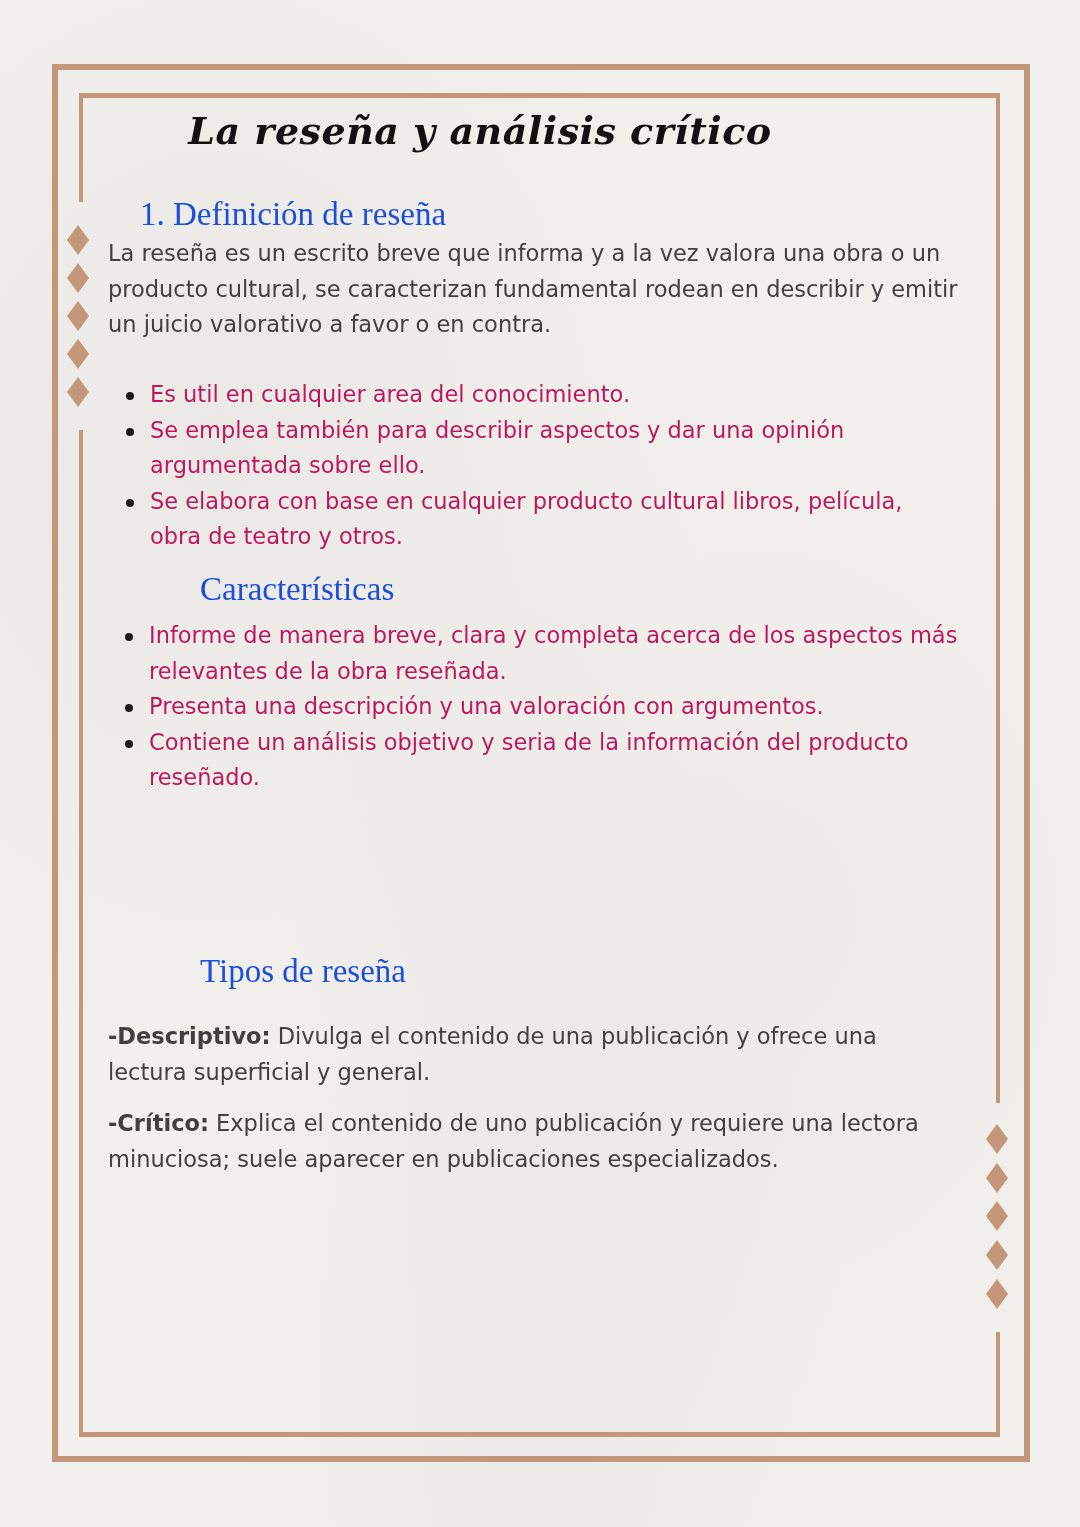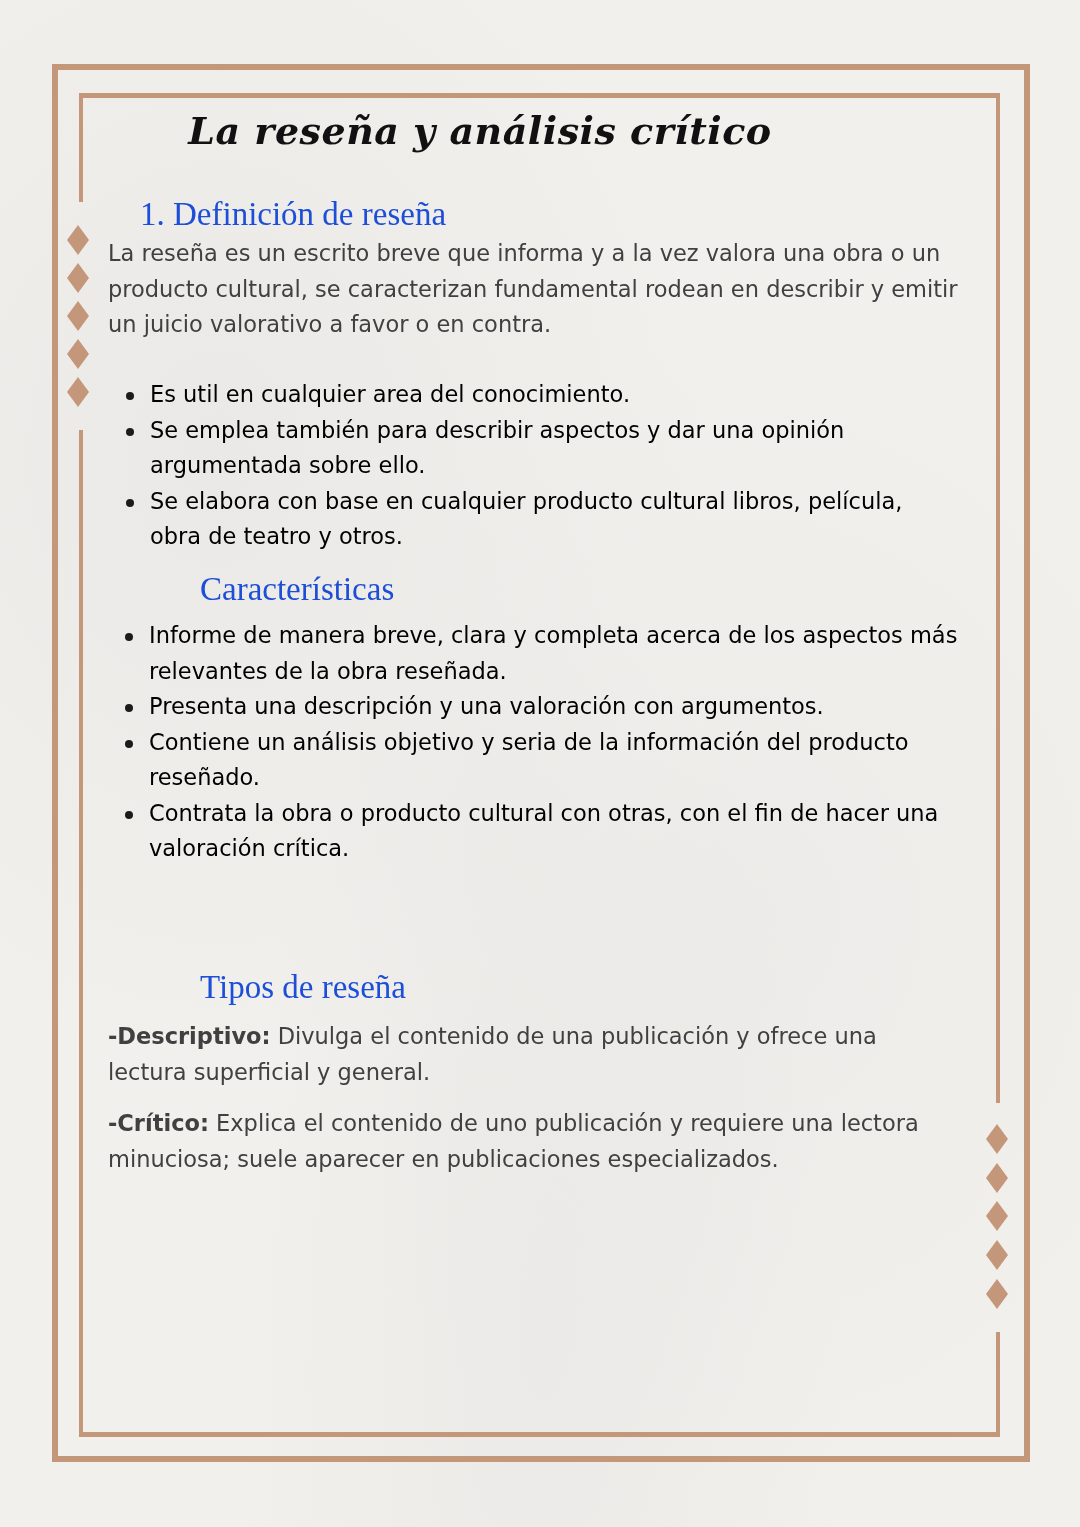--- a/index.html
+++ b/index.html
@@ -27,21 +27,21 @@
   .heading {
     position: absolute; font-family: "Liberation Serif", serif;
     font-size: 33px; color: #1d4ed8; font-weight: normal;
   }
   .text {
     position: absolute; font-family: "DejaVu Sans", sans-serif;
     font-size: 22.5px; line-height: 35.5px; color: #404040;
   }
   .para { left: 108px; width: 880px; margin: 0; }
   ul.bullets { position: absolute; margin: 0; padding: 0; list-style: none;
-    font-family: "DejaVu Sans", sans-serif; font-size: 22.5px; line-height: 35.5px; color: #000000; }
+    font-family: "DejaVu Sans", sans-serif; font-size: 22.5px; line-height: 35.5px; color: #be185d; }
   ul.bullets li { position: relative; padding-left: 42px; }
   ul.bullets li::before {
     content: ""; position: absolute; left: 18px; top: 15px;
     width: 8px; height: 8px; border-radius: 50%; background: #1b1b1b;
   }
   .type-label { font-weight: bold; }
 </style>
 </head>
 <body>
 
@@ -78,22 +78,21 @@
   <li>Es util en cualquier area del conocimiento.</li>
   <li>Se emplea también para describir aspectos y dar una opinión argumentada sobre ello.</li>
   <li>Se elabora con base en cualquier producto cultural libros, película, obra de teatro y otros.</li>
 </ul>
 
 <div class="heading" style="left:200px;top:571px;">Características</div>
 <ul class="bullets" style="left:107px;top:618px;width:870px;">
   <li>Informe de manera breve, clara y completa acerca de los aspectos más relevantes de la obra reseñada.</li>
   <li>Presenta una descripción y una valoración con argumentos.</li>
   <li>Contiene un análisis objetivo y seria de la información del producto reseñado.</li>
-  <li>Contrata la obra o producto cultural con otras, con el fin de hacer una valoración crítica.</li>
 </ul>
 
-<div class="heading" style="left:200px;top:953px;margin-top:16px;">Tipos de reseña</div>
+<div class="heading" style="left:200px;top:953px;">Tipos de reseña</div>
 <p class="text para" style="top:1019px;width:820px;">
   <span class="type-label">-Descriptivo:</span><span> Divulga el contenido de una publicación y ofrece una lectura superficial y general.</span>
 </p>
 <p class="text para" style="top:1106px;width:860px;">
   <span class="type-label">-Crítico:</span><span> Explica el contenido de uno publicación y requiere una lectora minuciosa; suele aparecer en publicaciones especializados.</span>
 </p>
 
 </body></html>

